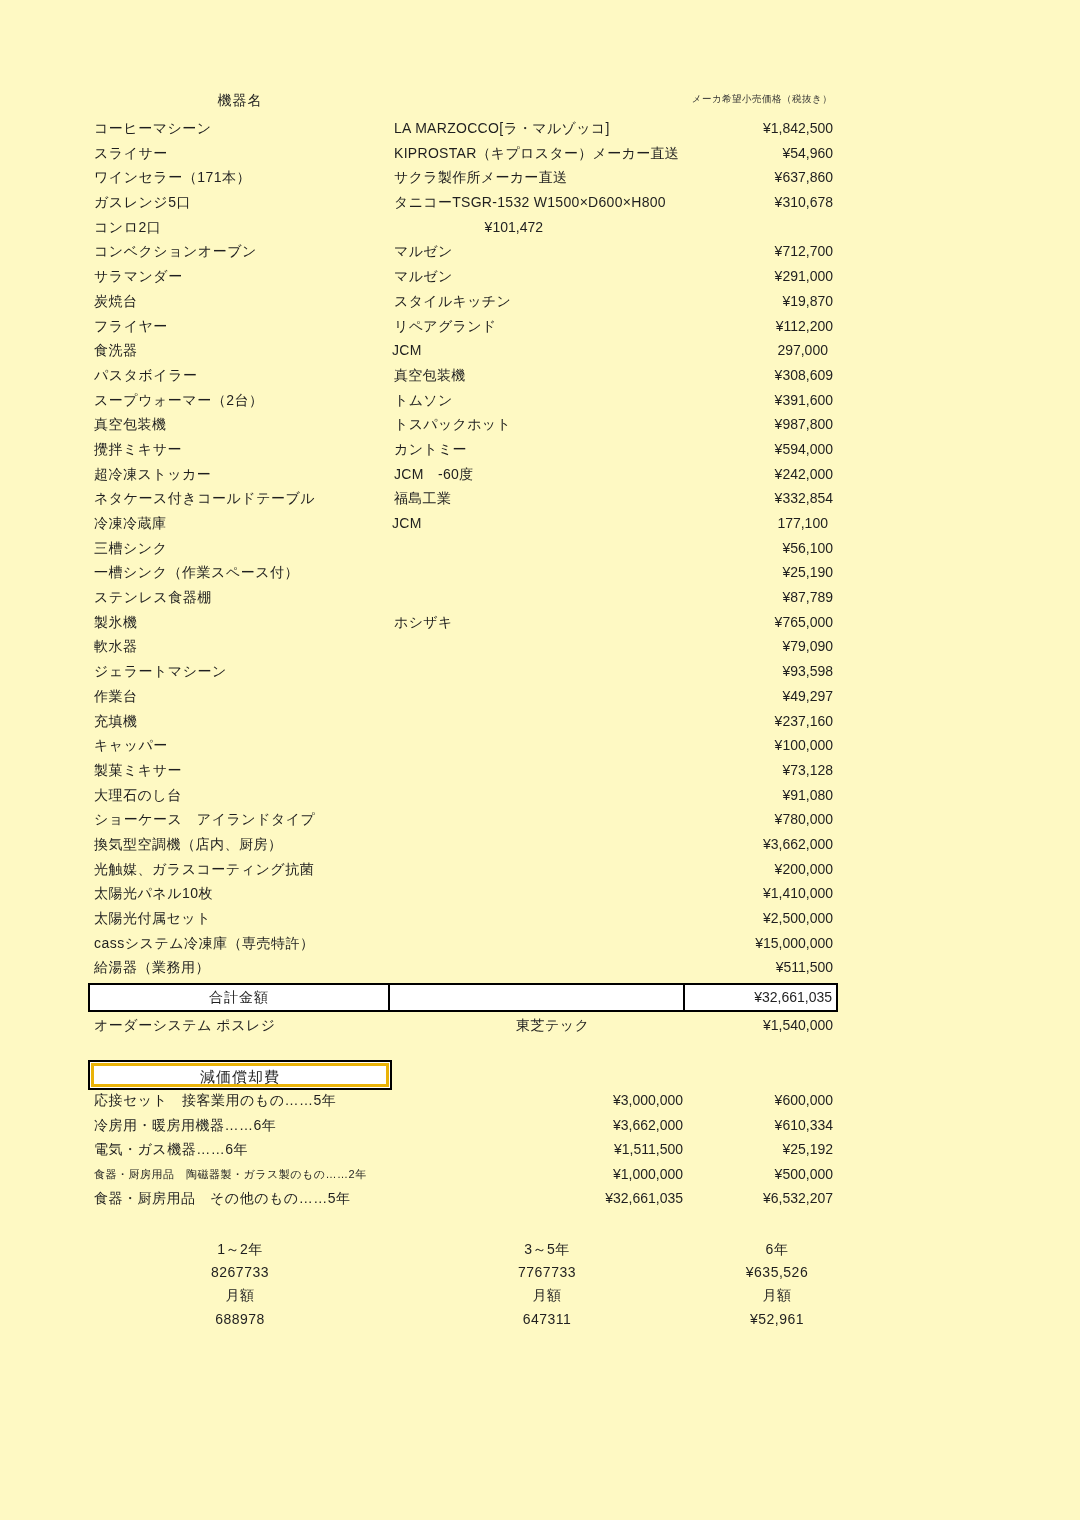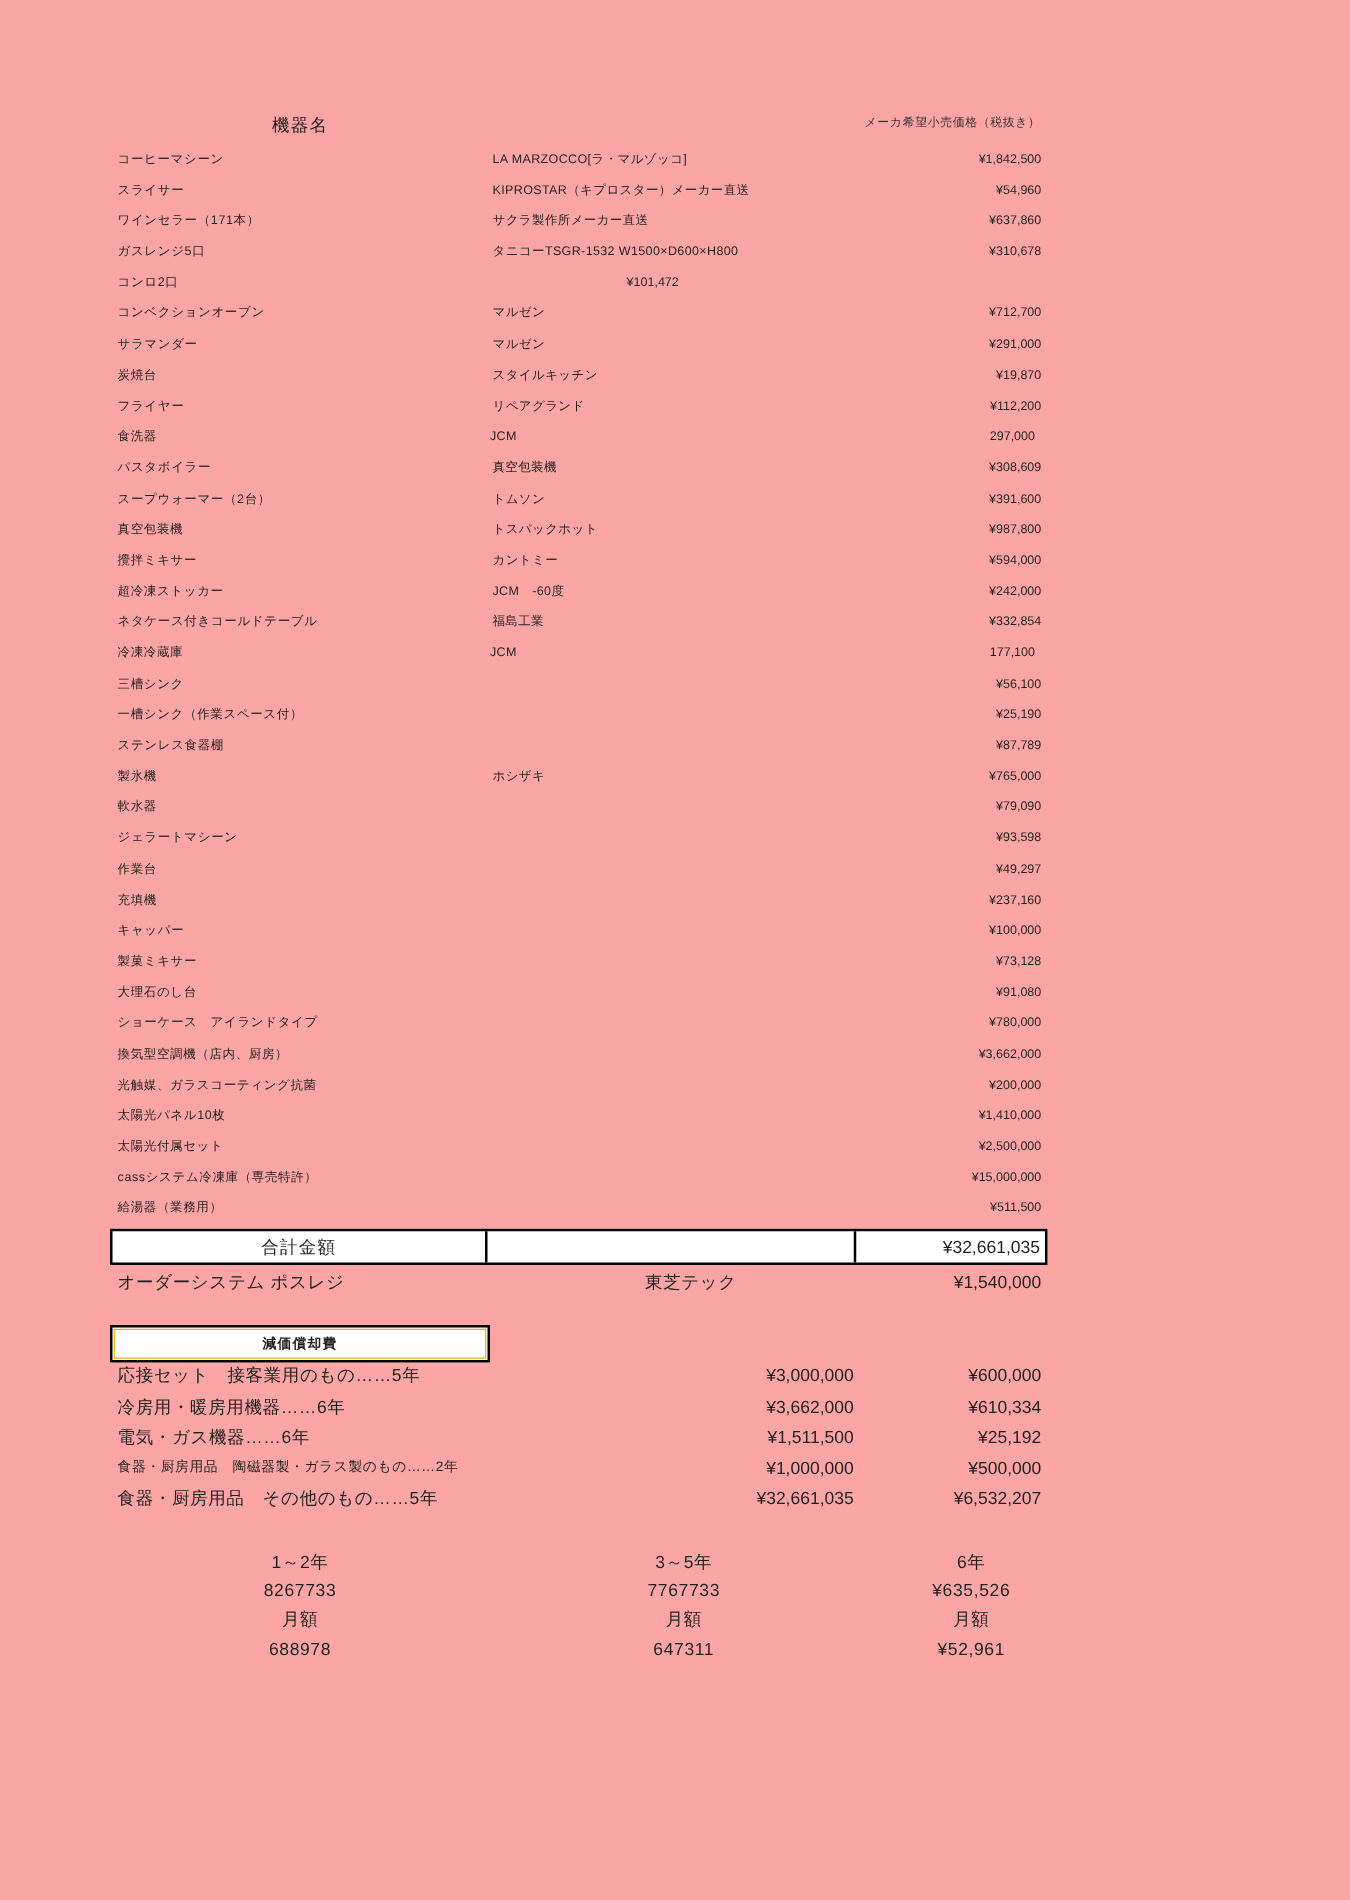--- a/index.html
+++ b/index.html
@@ -1,31 +1,31 @@
 <!DOCTYPE html>
 <html lang="ja"><head>
 <meta charset="utf-8">
 <style>
   html,body{margin:0;padding:0;}
   body{
     width:1080px;height:1520px;background:#ffffff;
     font-family:"Liberation Sans","DejaVu Sans",sans-serif;
     color:#1f1f1f;
   }
-  .page{position:relative;width:1080px;height:1520px;background:#fca5a5;overflow:hidden;}
+  .page{position:relative;width:1080px;height:1520px;background:#fef9c3;overflow:hidden;}
 
   
   .hdr-equip{position:absolute;left:94px;top:88px;width:292px;height:24px;
     line-height:24px;text-align:center;font-size:14px;letter-spacing:1px;}
   .hdr-price{position:absolute;left:677px;top:90px;width:170px;height:18px;
     line-height:18px;text-align:center;font-size:9.5px;letter-spacing:0.5px;color:#333;}
 
   
   .equip-rows{position:absolute;left:94px;top:116px;width:739px;}
-  .erow{display:flex;height:24.7px;line-height:24.7px;font-size:10px;}
+  .erow{display:flex;height:24.7px;line-height:24.7px;font-size:14px;}
   .c-name{width:300px;letter-spacing:0.5px;white-space:nowrap;}
   .c-maker{width:290px;letter-spacing:0.3px;white-space:nowrap;}
   .c-price{width:149px;text-align:right;white-space:nowrap;}
   .c-price.noyen{padding-right:5px;}
 
   
   .total-row{position:absolute;left:88px;top:983px;width:750px;height:29px;
     border:2px solid #000;box-sizing:border-box;display:flex;background:#fff;}
   .tcell{height:100%;line-height:25px;font-size:14px;box-sizing:border-box;}
   .tc1{width:300px;border-right:2px solid #000;text-align:center;letter-spacing:1px;}
@@ -33,22 +33,22 @@
   .tc3{flex:1;text-align:right;padding-right:4px;}
 
   
   .pos-name{position:absolute;left:94px;top:1013px;height:24px;line-height:24px;font-size:14px;letter-spacing:0.5px;white-space:nowrap;}
   .pos-maker{position:absolute;left:516px;top:1013px;height:24px;line-height:24px;font-size:14px;letter-spacing:0.5px;white-space:nowrap;}
   .pos-price{position:absolute;left:685px;top:1013px;width:148px;height:24px;line-height:24px;font-size:14px;text-align:right;white-space:nowrap;}
 
   
   .dep-box{position:absolute;left:88px;top:1060px;width:304px;height:30px;
     border:2px solid #000;box-sizing:border-box;padding:1px;background:#fff;}
-  .dep-box-inner{border:1px solid #eab308;height:100%;box-sizing:border-box;
-    text-align:center;font-weight:bold;font-size:11px;line-height:22px;letter-spacing:1px;}
+  .dep-box-inner{border:3px solid #eab308;height:100%;box-sizing:border-box;
+    text-align:center;font-weight:normal;font-size:15px;line-height:22px;letter-spacing:1px;}
   .dep-rows{position:absolute;left:94px;top:1088px;width:739px;}
   .drow{display:flex;height:24.6px;line-height:24.6px;font-size:14px;}
   .d-label{width:440px;letter-spacing:0.5px;white-space:nowrap;}
   .drow.small .d-label{font-size:11px;line-height:24.6px;}
   .d-base{width:149px;text-align:right;white-space:nowrap;}
   .d-annual{flex:1;text-align:right;white-space:nowrap;}
 
   
   .schedule{position:absolute;left:0;top:1238px;width:1080px;height:100px;}
   .scol{position:absolute;top:0;width:220px;text-align:center;}

